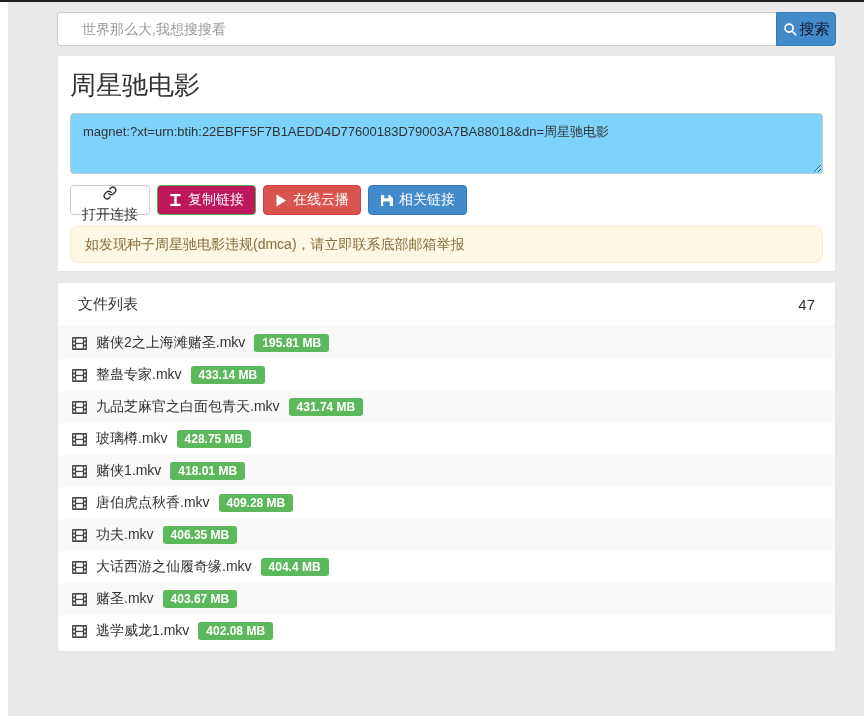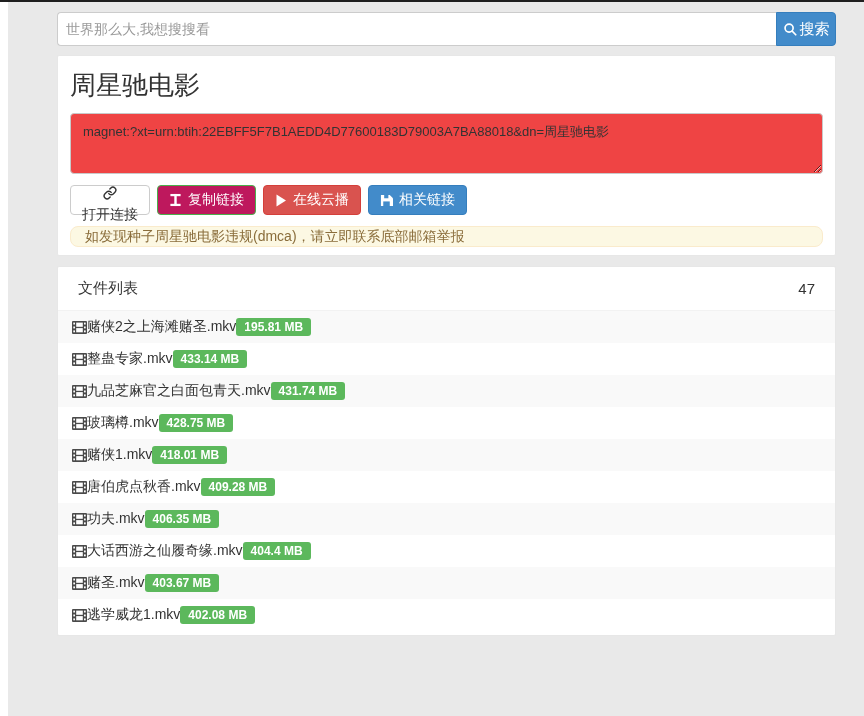--- a/index.html
+++ b/index.html
@@ -11,73 +11,73 @@
   }
   .top-line { position: absolute; top: 0; left: 0; width: 864px; height: 2px; background: #1f1f1f; z-index: 5; }
   .left-strip { position: absolute; top: 2px; left: 0; width: 8px; height: 714px; background: #ffffff; }
 
   .page { position: absolute; left: 57px; top: 0; width: 779px; }
 
   
   .searchbar { display: flex; margin-top: 12px; height: 34px; }
   .searchbar input {
     flex: 1; height: 34px; border: 1px solid #ccc; border-right: none;
-    border-radius: 4px 0 0 4px; padding: 6px 8px; font-size: 14px; color: #555;
+    border-radius: 4px 0 0 4px; padding: 6px 24px; font-size: 14px; color: #555;
     font-family: inherit; outline: none; background: #fff;
   }
   .searchbar input::placeholder { color: #9a9a9a; }
   .search-btn {
     width: 60px; height: 34px; border: 1px solid #357ebd; background: #428bca;
-    color: #ffffff; border-radius: 0 4px 4px 0; font-size: 15px; font-family: inherit;
+    color: #0f172a; border-radius: 0 4px 4px 0; font-size: 15px; font-family: inherit;
     display: flex; align-items: center; justify-content: center; gap: 2px; cursor: pointer;
   }
 
   
   .card { background: #fff; border: 1px solid #e7e7e7; border-radius: 2px; }
   .detail-card { margin-top: 9px; padding: 13px 12px 8px 12px; }
 
   .detail-card h1 { font-size: 26px; font-weight: 500; color: #333; line-height: 32px; margin-bottom: 12px; }
 
   .magnet-box {
-    width: 100%; height: 61px; background: #ef4444; border: 1px solid #c9c9c9;
+    width: 100%; height: 61px; background: #7dd3fc; border: 1px solid #c9c9c9;
     border-radius: 4px; padding: 9px 12px; font-size: 13px; color: #333;
     font-family: inherit; line-height: 18px; resize: both; outline: none; display: block;
   }
 
   .btn-row { margin-top: 11px; display: flex; gap: 7px; }
   .btn {
     height: 30px; display: inline-flex; align-items: center; gap: 6px;
     padding: 0 11px; font-size: 14px; font-family: inherit; border-radius: 4px; cursor: pointer;
   }
   .btn-default { background: #fff; border: 1px solid #ccc; color: #333; flex-direction: column; }
   .btn-success { background: #be185d; border: 1px solid #4cae4c; color: #fff; }
   .btn-danger  { background: #d9534f; border: 1px solid #d43f3a; color: #fff; }
   .btn-primary { background: #428bca; border: 1px solid #357ebd; color: #fff; }
 
   .alert {
     margin-top: 11px; background: #fcf8e3; border: 1px solid #faebcc; color: #8a6d3b;
-    border-radius: 8px; padding: 0 14px; font-size: 14px; line-height: 19px;
+    border-radius: 8px; padding: 8px 14px; font-size: 14px; line-height: 19px;
   }
 
   .meta { margin-top: 9px; }
   .meta-line { font-size: 14px; color: #333; line-height: 25px; }
   .meta-line a { color: #428bca; text-decoration: none; cursor: pointer; }
 
   
   .list-card { margin-top: 10px; padding-bottom: 4px; }
   .list-header {
     display: flex; justify-content: space-between; align-items: center;
     padding: 12px 20px; border-bottom: 1px solid #f2f2f2;
   }
   .list-header .lh-title { font-size: 15px; color: #333; }
   .list-header .lh-count { font-size: 15px; color: #333; margin-left: 28px; }
 
   .file-list { list-style: none; }
   .file-row {
-    height: 32px; display: flex; align-items: center; padding: 0 14px;
+    height: 32px; display: flex; align-items: center; gap: 9px; padding: 0 14px;
     font-size: 14px; color: #333;
   }
   .file-row:nth-child(odd) { background: #f9f9f9; }
   .film-icon { display: inline-flex; width: 15px; height: 13px; flex: none; }
   .badge {
     background: #5cb85c; color: #fff; font-size: 12px; font-weight: bold;
     padding: 3px 8px; border-radius: 3px; line-height: 12px;
   }
   .icon { display: inline-flex; flex: none; }
 </style>

